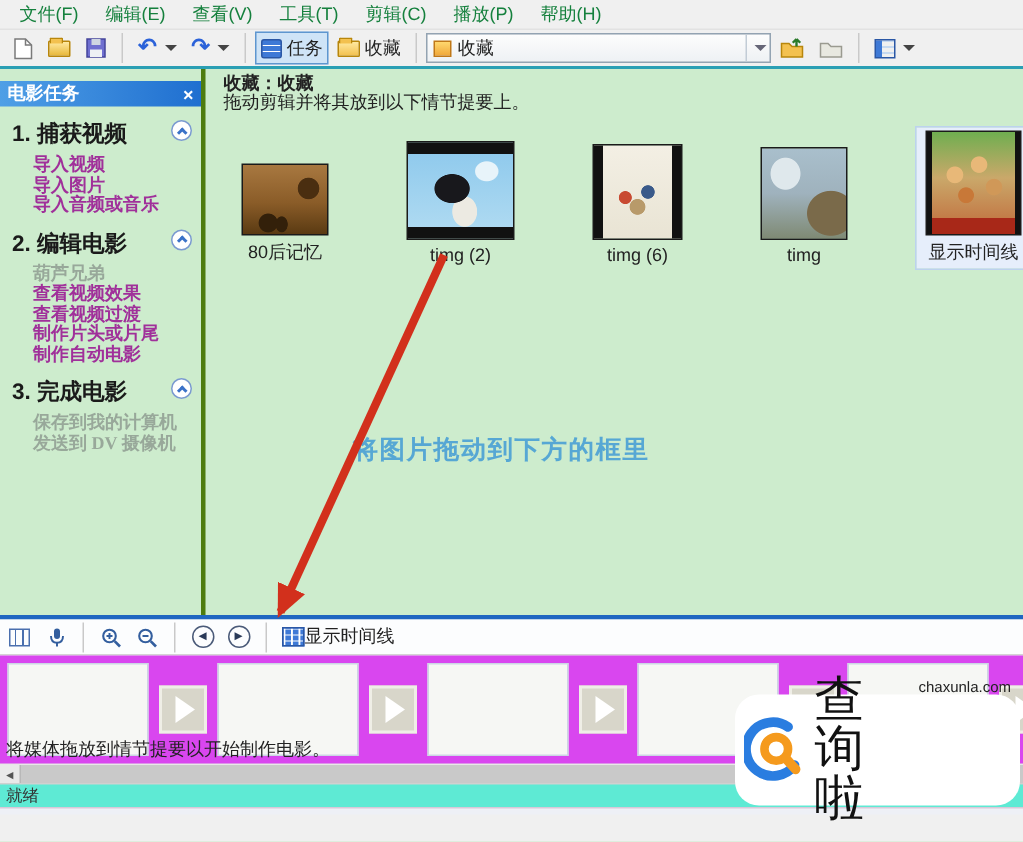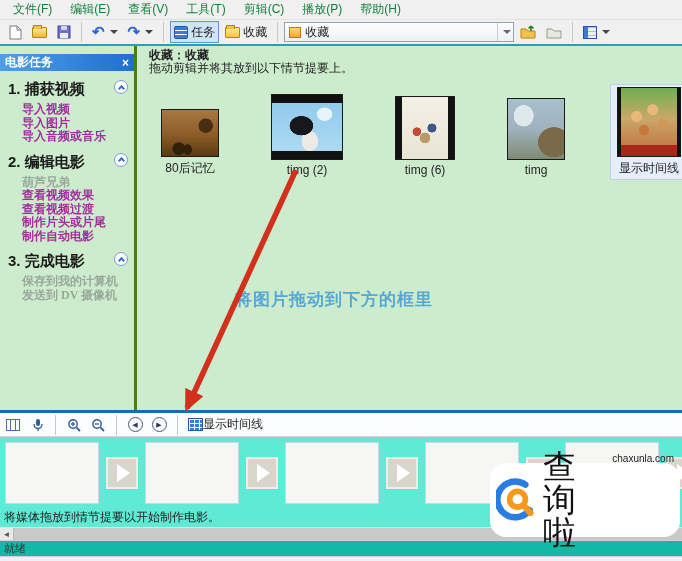--- a/index.html
+++ b/index.html
@@ -93,32 +93,32 @@
   .ttoolbar { height:24px; background:#fcfdfe; border-bottom:1px solid #d4d4d4; display:flex; align-items:center; padding-left:3px; gap:4px; }
   .tt-btn { height:20px; min-width:20px; display:flex; align-items:center; justify-content:center; gap:0; padding:0 2px; }
   .round-btn { width:15px; height:15px; border-radius:50%; border:1px solid #4a5a78; color:#2a3a58; font-size:7px; display:flex; align-items:center; justify-content:center; line-height:1; }
   .tl-icon { width:15px; height:13px; background:#3e79d6; border:1px solid #2a57a5;
     background-image:linear-gradient(90deg,#fff 1px, transparent 1px), linear-gradient(#fff 1px, transparent 1px);
     background-size:5px 100%, 100% 4px; }
   .sbv-icon { width:14px; height:12px; border:1px solid #4a6fae; background:
     linear-gradient(90deg, transparent 3px, #4a6fae 3px 4px, transparent 4px 8px, #4a6fae 8px 9px, transparent 9px); }
 
   
-  .storyboard { height:90px; background:#5eead4; position:relative; overflow:hidden; }
+  .storyboard { height:72px; background:#d946ef; position:relative; overflow:hidden; }
   .sb-track { display:flex; align-items:flex-start; gap:7px; padding:5px 0 0 5px; }
   .frame { width:94px; height:62px; background:#f6f7f4; border:1px solid #ccd6e4; flex:none; }
   .trans { width:32px; height:32px; margin-top:15px; background:#d8d6ca; border:2px solid #efeee6; flex:none; display:flex; align-items:center; justify-content:center; }
   .trans::after { content:""; width:0; height:0; border-left:13px solid #fff; border-top:9px solid transparent; border-bottom:9px solid transparent; margin-left:3px; }
   .sb-hint { position:absolute; left:4px; bottom:1px; font-size:12px; color:#222; }
 
   
   .hscroll { height:13px; display:flex; background:#c9c9c9; border-top:1px solid #e8e8e8; }
   .hs-btn { width:14px; height:100%; background:#e9e9e9; color:#555; font-size:8px; display:flex; align-items:center; justify-content:center; border-right:1px solid #b8b8b8; }
   .hs-track { flex:1; }
-  .statusbar { height:16px; background:#14b8a6; border-top:1px solid #d0d0d0; display:flex; align-items:center; padding-left:4px; font-size:11px; color:#333; }
+  .statusbar { height:16px; background:#5eead4; border-top:1px solid #d0d0d0; display:flex; align-items:center; padding-left:4px; font-size:11px; color:#333; }
   .bottom-filler { height:5px; background:#eef0f6; border-top:1px solid #d8c8d8; }
 
   
   .arrow-overlay { position:absolute; left:0; top:0; width:682px; height:561px; pointer-events:none; z-index:40; }
   .watermark { position:absolute; right:2px; bottom:24px; width:190px; height:74px; background:#fff; border-radius:16px; z-index:45; display:flex; align-items:center; padding:4px 6px 4px 6px; gap:4px; }
   .wm-text { display:flex; flex-direction:row; align-items:flex-start; line-height:1; }
   .wm-brand { font-family:"Liberation Serif", serif; font-size:33px; color:#111; letter-spacing:2px; }
   .wm-domain { font-size:10px; color:#222; margin:3px 0 0 10px; }
 </style>
 </head>

